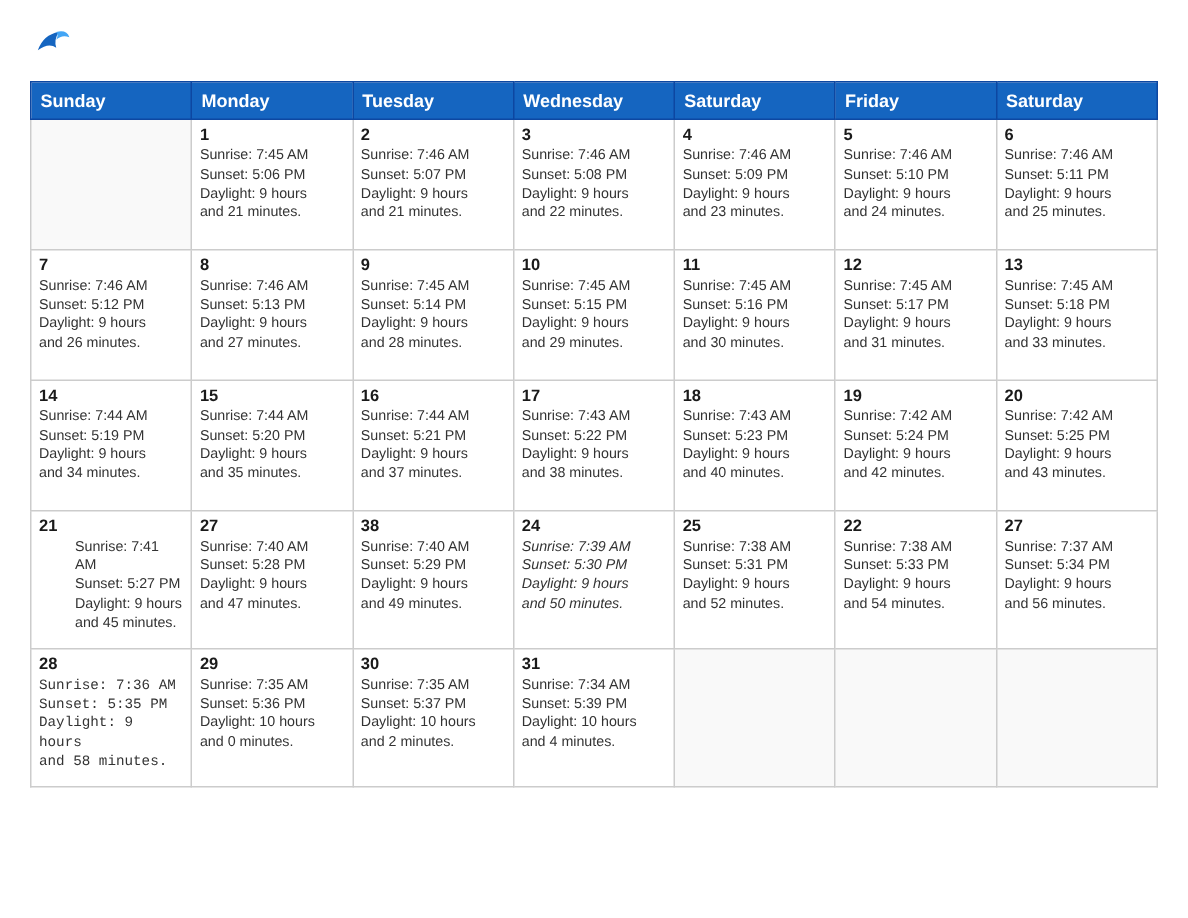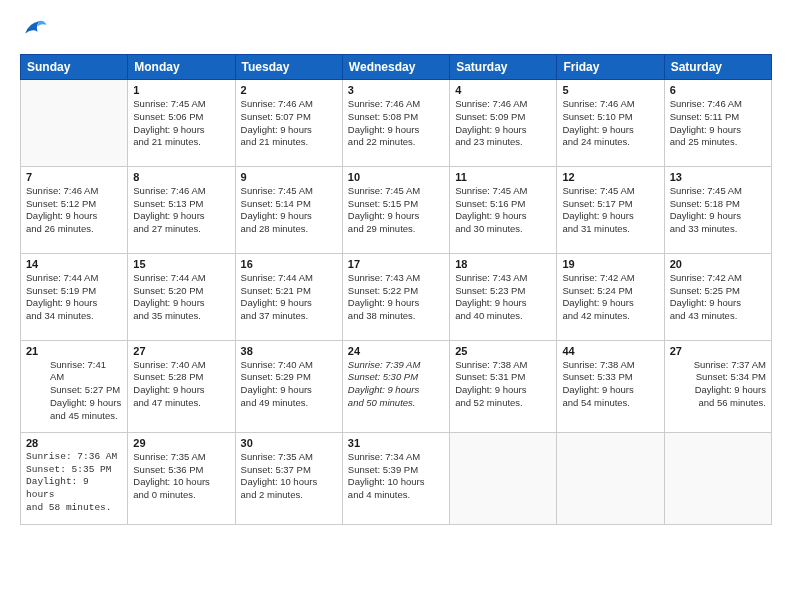--- a/index.html
+++ b/index.html
@@ -300,29 +300,29 @@
 and 50 minutes.</div>
           </td>
           <td>
             <span class="day-number">25</span>
             <div class="day-info" style="white-space: pre-line;">Sunrise: 7:38 AM
 Sunset: 5:31 PM
 Daylight: 9 hours
 and 52 minutes.</div>
           </td>
           <td>
-            <span class="day-number">44</span>
+            <span class="day-number">22</span>
             <div class="day-info" style="white-space: pre-line;">Sunrise: 7:38 AM
 Sunset: 5:33 PM
 Daylight: 9 hours
 and 54 minutes.</div>
           </td>
           <td>
             <span class="day-number">27</span>
-            <div class="day-info" style="white-space: pre-line; text-align: right;">Sunrise: 7:37 AM
+            <div class="day-info" style="white-space: pre-line;">Sunrise: 7:37 AM
 Sunset: 5:34 PM
 Daylight: 9 hours
 and 56 minutes.</div>
           </td>
         </tr>
         <tr>
           <td>
             <span class="day-number">28</span>
             <div class="day-info" style="white-space: pre-line; font-family: Liberation Mono, monospace;">Sunrise: 7:36 AM
 Sunset: 5:35 PM

